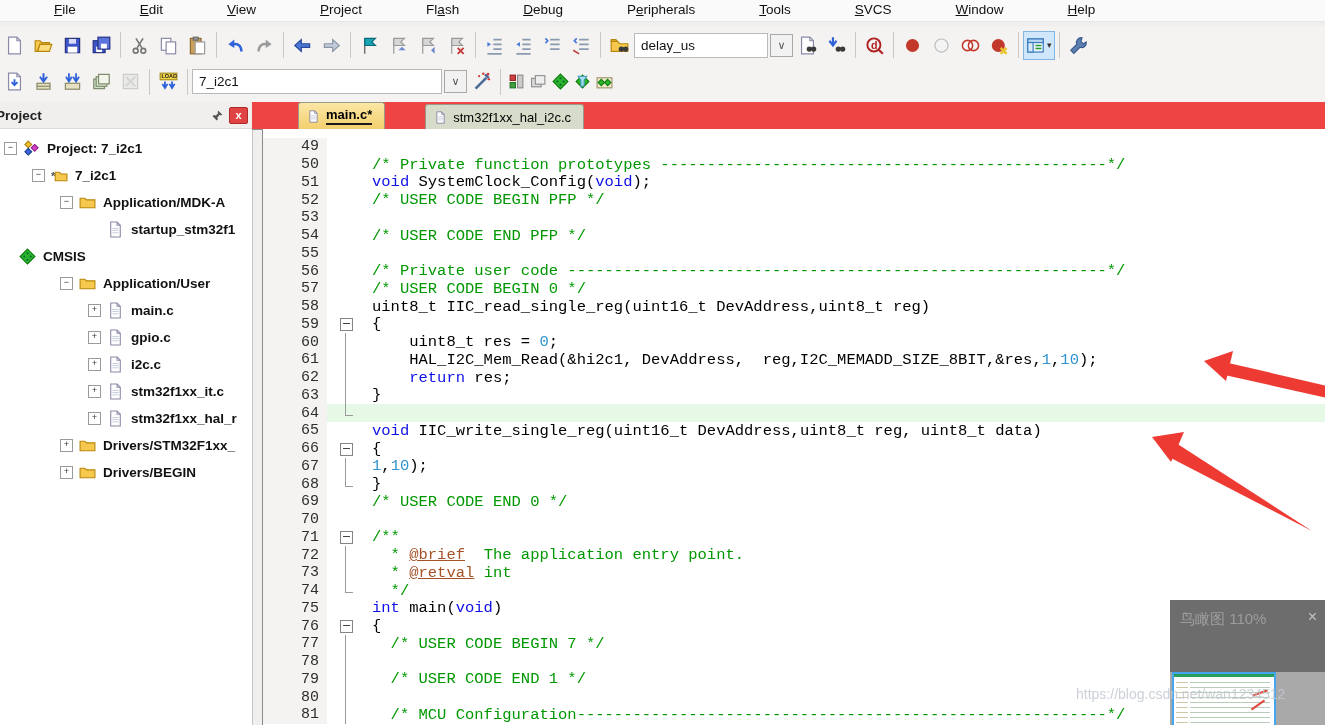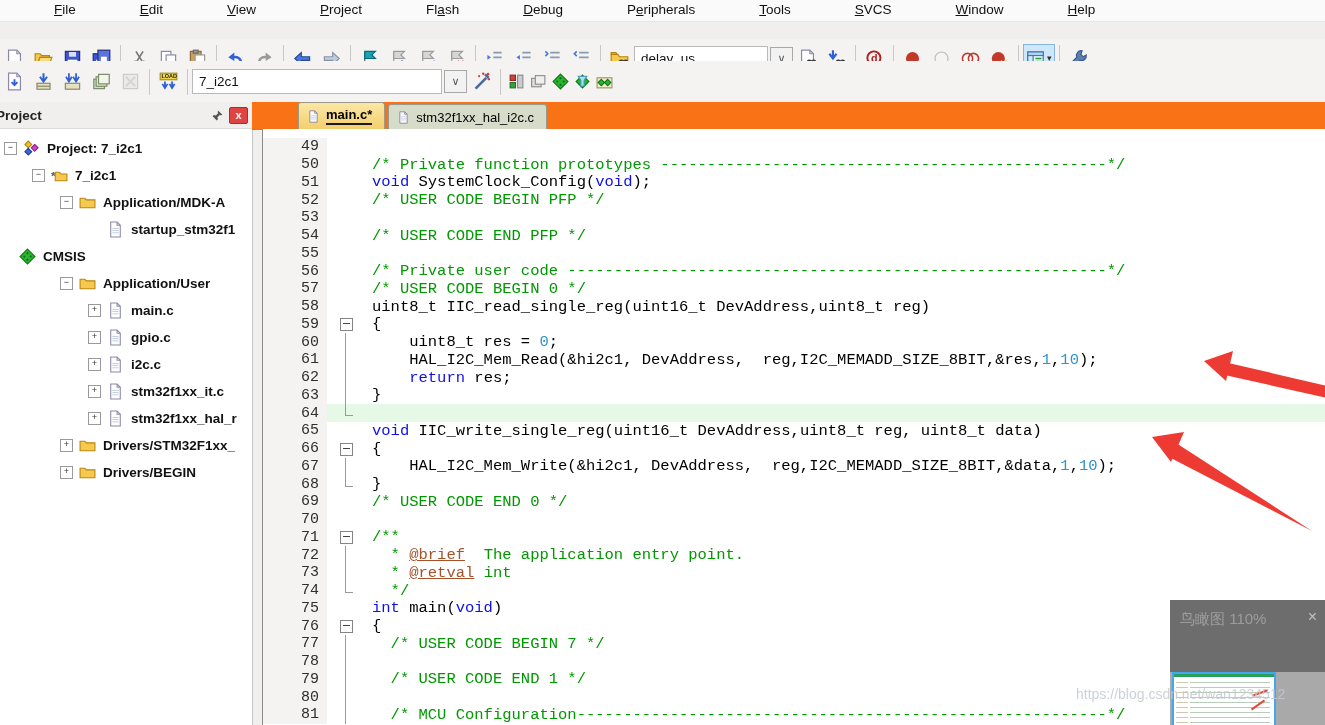--- a/index.html
+++ b/index.html
@@ -5,21 +5,21 @@
   html,body{margin:0;padding:0;}
   body{width:1325px;height:725px;overflow:hidden;position:relative;background:#f0efee;
        font-family:"Liberation Sans",sans-serif;-webkit-font-smoothing:antialiased;}
   
   #menubar{position:absolute;left:0;top:0;width:100%;height:21px;background:#fafafa;
            border-bottom:1px solid #e6e6e6;display:flex;align-items:center;font-size:13.5px;color:#111;}
   .menu-item{padding:4px 10px;height:21px;line-height:20px;cursor:default;white-space:nowrap;margin-left:44px;}
   .menu-item u{text-decoration:underline;}
   
   .toolbar{position:absolute;left:0;width:100%;display:flex;align-items:center;background:#f4f3f1;}
-  #toolbar1{top:39px;height:38px;border-bottom:3px solid #a21caf;}
+  #toolbar1{top:26px;height:38px;border-bottom:3px solid #a21caf;}
   #toolbar2{top:61px;height:41px;border-bottom:1px solid #d5d4d2;}
   .tbtn{width:29px;height:29px;display:flex;align-items:center;justify-content:center;flex:0 0 auto;}
   .tbtn svg{width:19px;height:19px;}
   .tbtn.small{width:22px;} .tbtn.small svg{width:17px;height:17px;}
   .tsep{width:1px;height:26px;background:#c9c8c6;margin:0 4px;flex:0 0 auto;}
   .combo-field{height:23px;background:#fff;border:1px solid #b9b9b9;display:flex;align-items:center;
                padding:0 6px;font-size:13.5px;color:#111;}
   .combo-drop{width:21px;height:21px;margin-left:2px;background:#f2f2f2;border:1px solid #a8a8a8;
               display:flex;align-items:center;justify-content:center;font-size:11px;color:#555;}
   .tbtn-hl{background:#cfe6fb;border:1px solid #84b6e4;height:27px;display:flex;align-items:center;
@@ -39,29 +39,29 @@
   #tree{flex:1;overflow:hidden;padding-top:6px;}
   .tree-row{height:27px;display:flex;align-items:center;font-size:13.5px;font-weight:bold;color:#111;white-space:nowrap;}
   .expander{width:11px;height:11px;border:1px solid #9a9a9a;background:#fff;flex:0 0 auto;
             display:flex;align-items:center;justify-content:center;font-size:9px;line-height:9px;
             color:#333;font-weight:normal;margin-right:5px;font-family:"Liberation Mono",monospace;}
   .expander.none{visibility:hidden;}
   .tree-icon{width:19px;height:17px;margin-right:6px;flex:0 0 auto;}
   .tree-icon svg{width:19px;height:17px;}
   
   #editor{position:absolute;left:252px;top:102px;right:0;bottom:0;}
-  #tabbar{height:27px;background:#f97316;border-bottom:1px solid #8b8b8b;display:flex;align-items:flex-end;
+  #tabbar{height:27px;background:#ef4444;border-bottom:1px solid #8b8b8b;display:flex;align-items:flex-end;
           padding-left:46px;}
   .tab{height:24px;display:flex;align-items:center;padding:0 12px 0 8px;font-size:13px;
        border:1px solid #9a9a8a;border-bottom:none;margin-right:3px;position:relative;
        transform:skewX(0);border-top-left-radius:3px;border-top-right-radius:3px;}
   .tab svg{width:13px;height:15px;margin-right:6px;}
   .tab.active{background:linear-gradient(#fbe7a5,#f3cf6e);height:26px;}
   .tab.active .tab-label{font-weight:bold;border-bottom:2.5px solid #1a1a1a;padding-bottom:1px;}
-  .tab.inactive{background:#d6dcc9;}
+  .tab.inactive{background:#d6dcc9;margin-left:37px;}
   #code-wrap{position:absolute;left:10px;top:27px;right:0;bottom:0;background:#fff;
              border-left:1px solid #8b8b8b;overflow:hidden;}
   #code{padding-top:9px;font-family:"Liberation Mono",monospace;font-size:15.5px;}
   .crow{height:17.75px;display:flex;align-items:center;}
   .cnum{width:56px;text-align:right;padding-right:8px;color:#2e2e2e;flex:0 0 auto;
         font-size:15px;background:#f4f3f2;height:100%;display:flex;align-items:center;justify-content:flex-end;}
   .cfold{width:38px;height:100%;position:relative;flex:0 0 auto;}
   .ctext{flex:1;height:100%;display:flex;align-items:center;white-space:pre;padding-left:7px;}
   .crow.hl .cfold,.crow.hl .ctext{background:#e6f8e6;}
   .fold-box{position:absolute;left:13px;top:50%;margin-top:-6px;width:11px;height:11px;
@@ -663,21 +663,21 @@
           <span class="cfold">
             <span class="fold-box"></span>
           </span>
           <span class="ctext"><span class="tok-t">{</span></span>
         </div>
         <div class="crow">
           <span class="cnum">67</span>
           <span class="cfold">
             <span class="fold-line"></span>
           </span>
-          <span class="ctext"><span class="tok-t">    HAL_I2C_Mem_Write(&amp;hi2c1, DevAddress,  reg,I2C_MEMADD_SIZE_8BIT,&amp;data,</span><span class="tok-n">1</span><span class="tok-t">,</span><span class="tok-n">10</span><span class="tok-t">);</span></span>
+          <span class="ctext"><span class="tok-n">1</span><span class="tok-t">,</span><span class="tok-n">10</span><span class="tok-t">);</span></span>
         </div>
         <div class="crow">
           <span class="cnum">68</span>
           <span class="cfold">
             <span class="fold-corner"></span>
           </span>
           <span class="ctext"><span class="tok-t">}</span></span>
         </div>
         <div class="crow">
           <span class="cnum">69</span>

